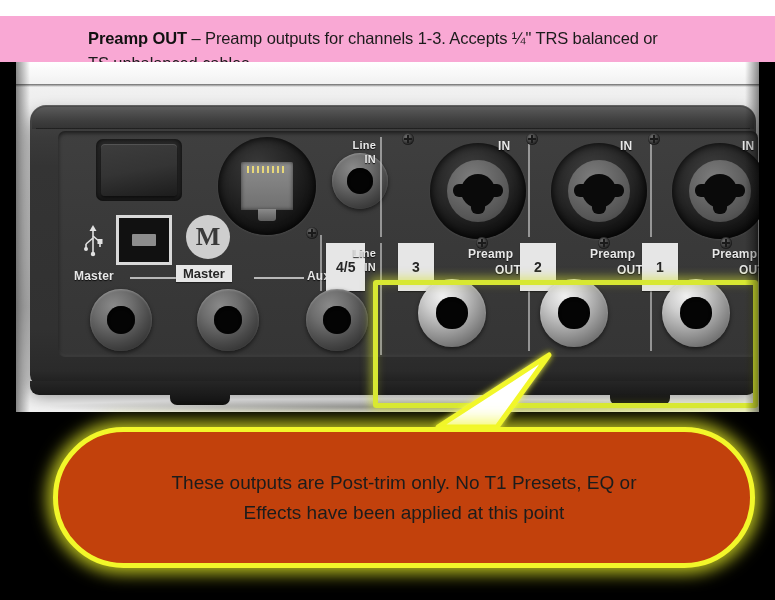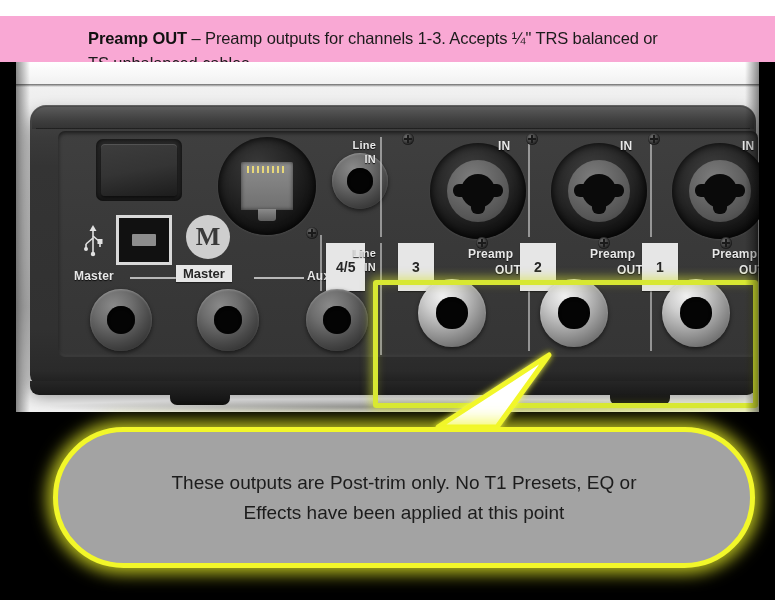--- a/index.html
+++ b/index.html
@@ -344,21 +344,21 @@
     z-index: 45;
     pointer-events: none;
   }
 
   
   .callout {
     position: absolute;
     left: 53px; top: 427px;
     width: 702px; height: 141px;
     border-radius: 71px;
-    background: #a3a3a3;
+    background: #c2410c;
     border: 5px solid #f2f72a;
     box-sizing: border-box;
     box-shadow: 0 0 16px 6px rgba(240,247,42,0.75);
     display: flex;
     align-items: center;
     justify-content: center;
     z-index: 46;
   }
   .callout p {
     margin: 0;

